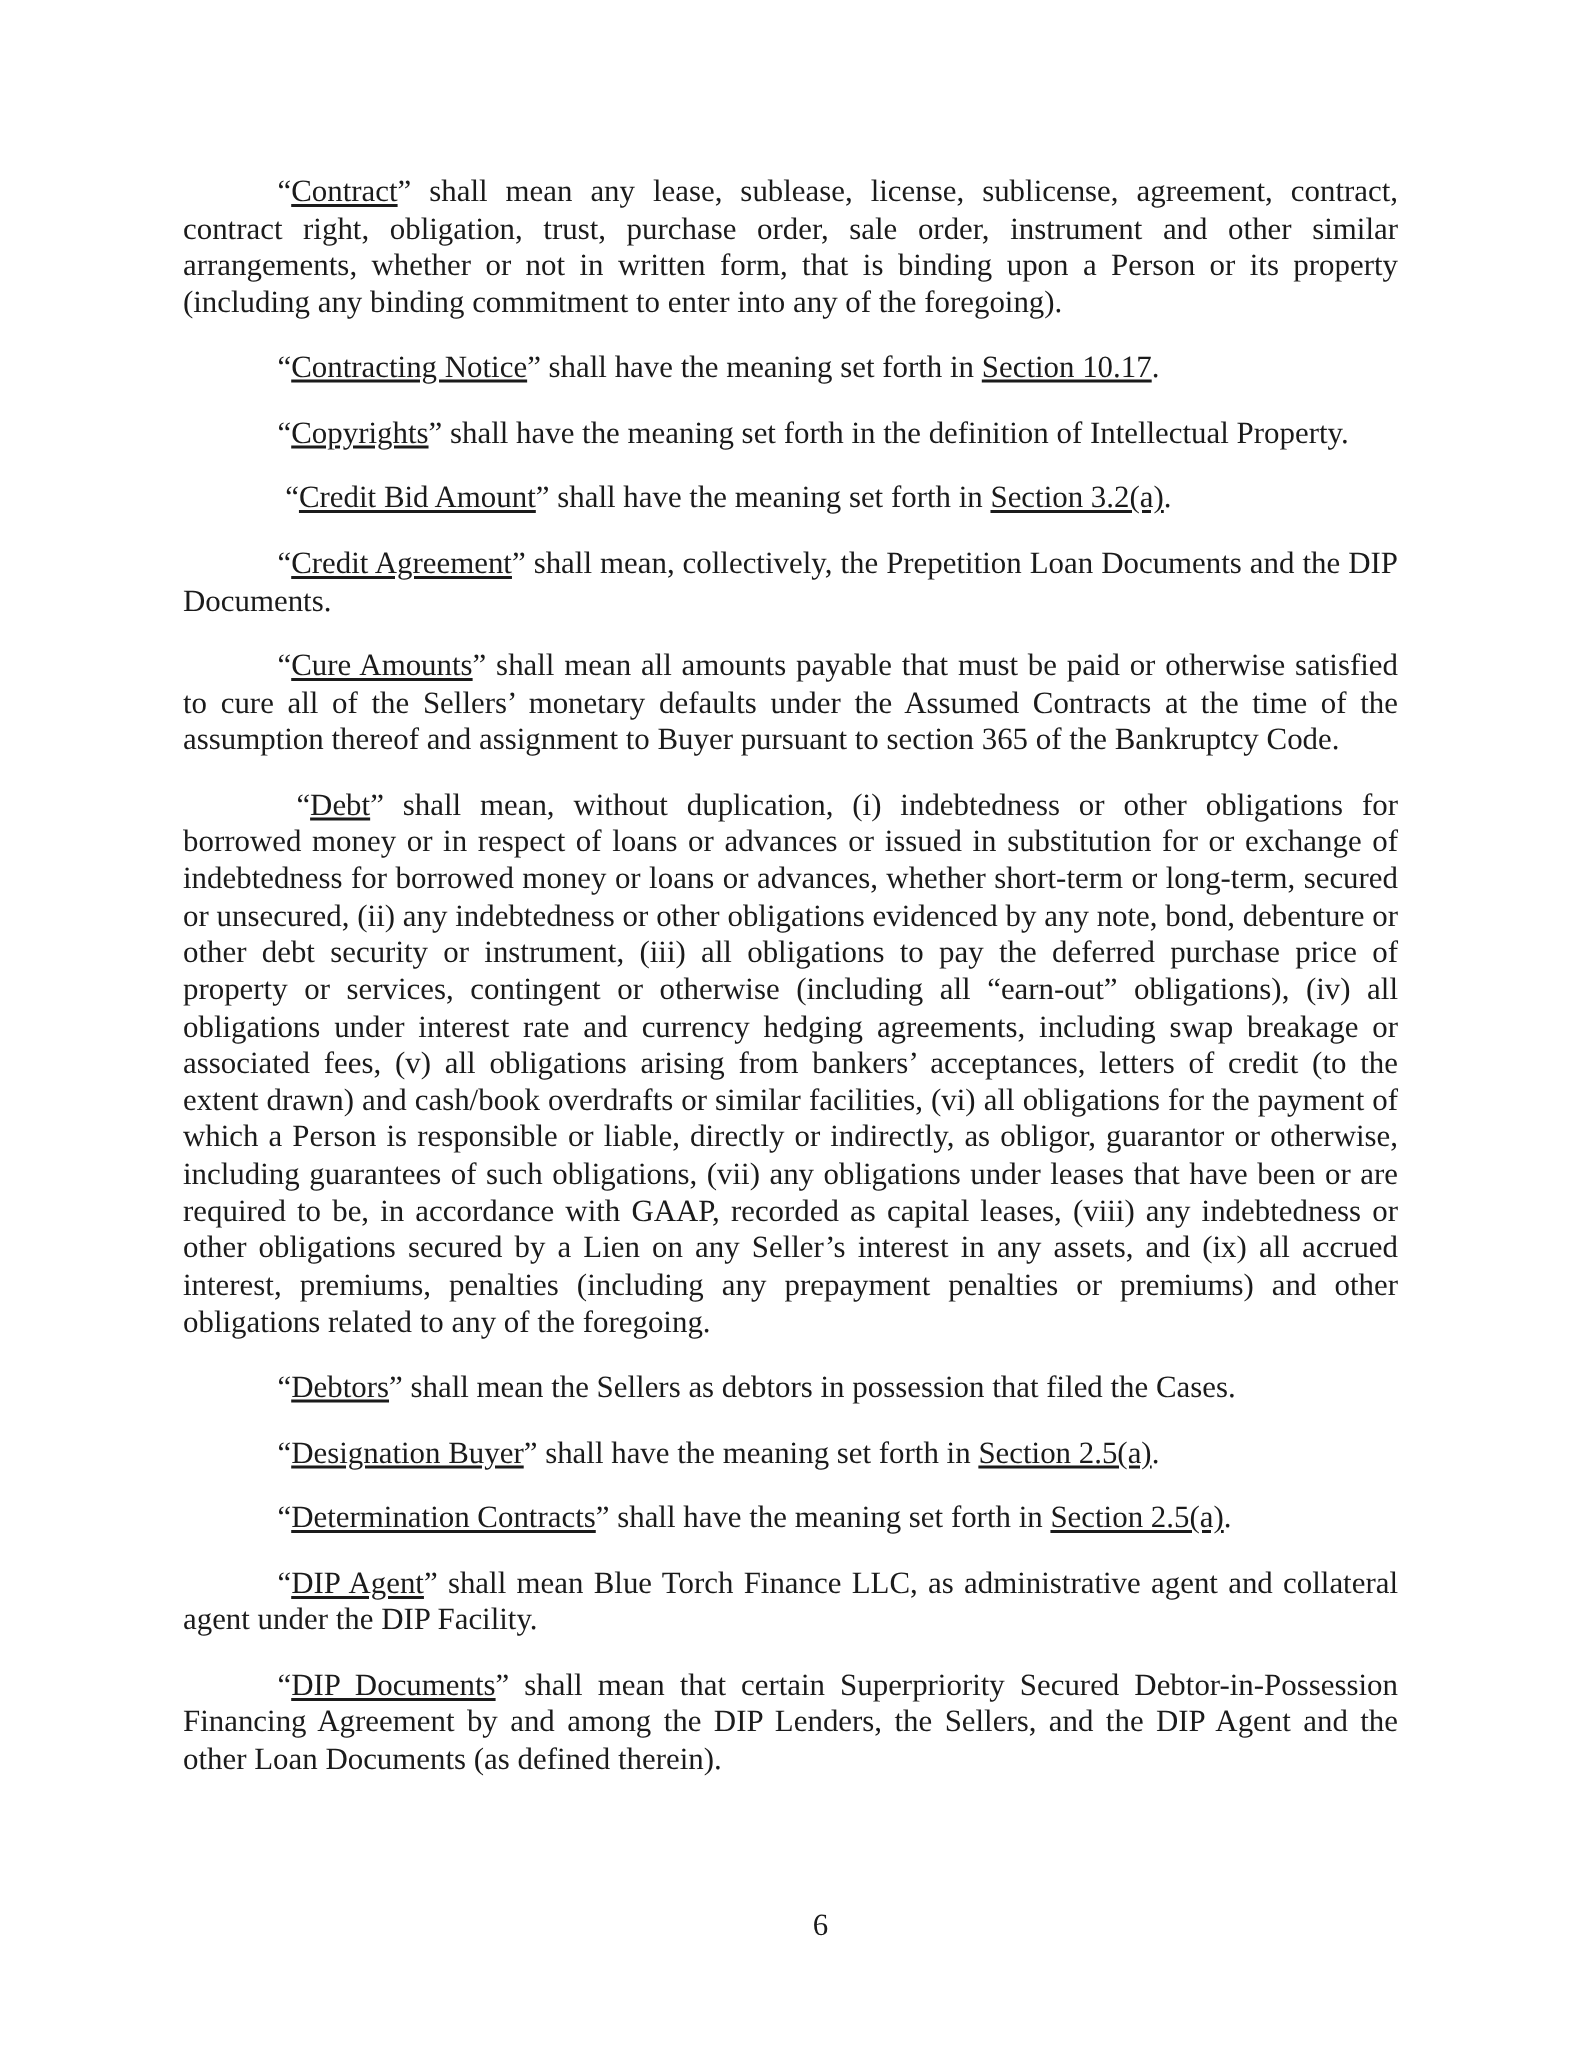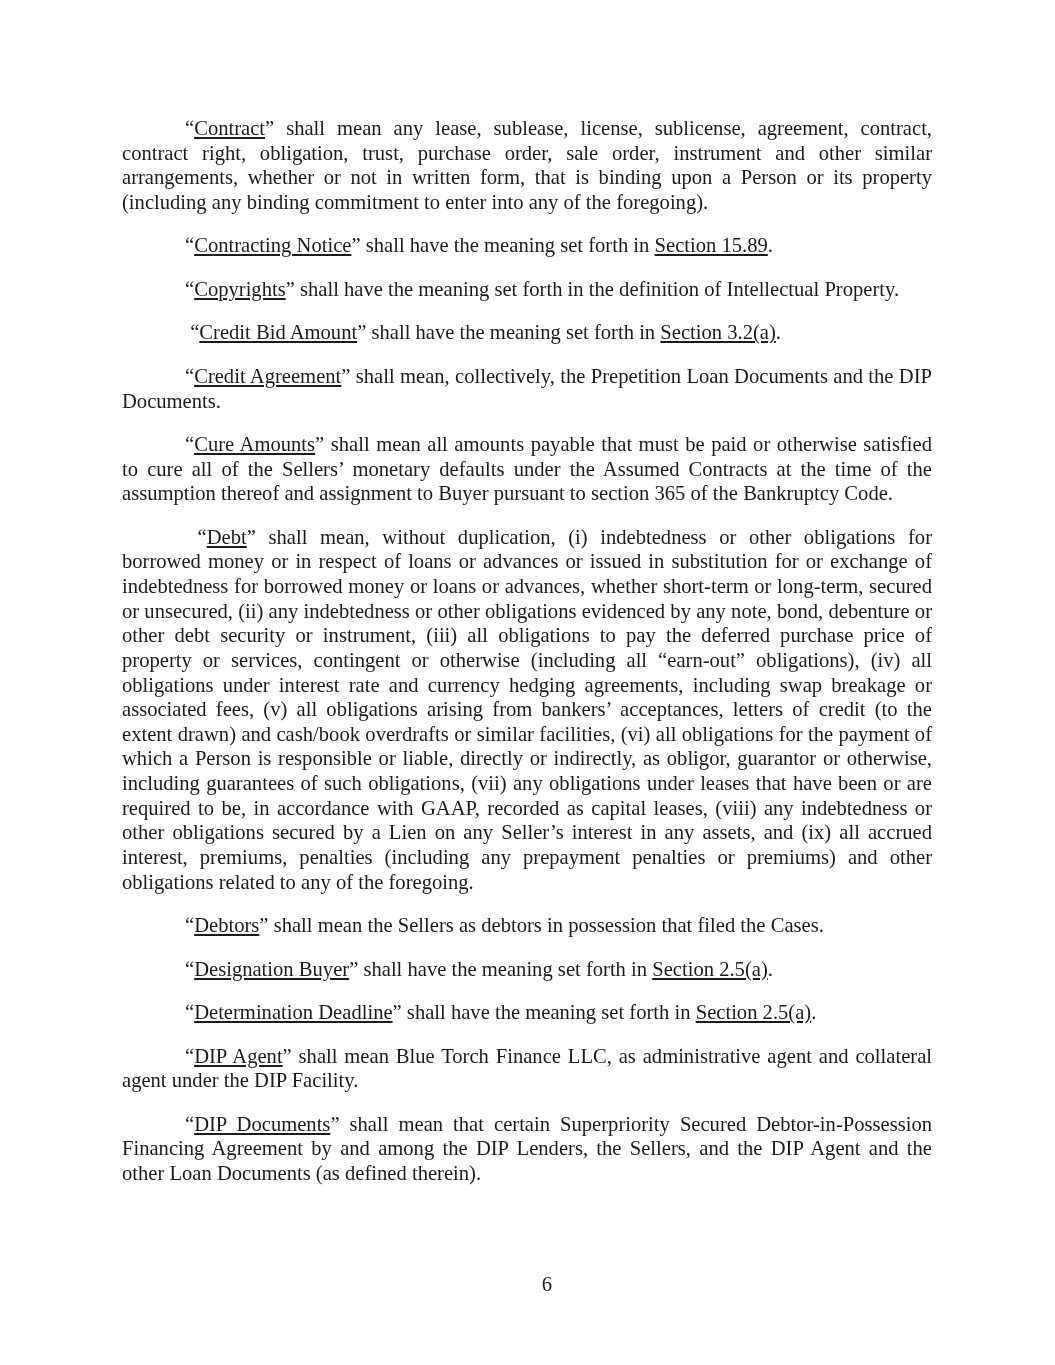--- a/index.html
+++ b/index.html
@@ -46,26 +46,26 @@
     font-size: 20.6px;
     line-height: 24.62px;
   }
 </style>
 </head>
 <body>
 
 <div class="page">
   <div class="doc-body">
       <p class="para"><span>“</span><span class="defined-term">Contract</span><span>” shall mean any lease, sublease, license, sublicense, agreement, contract, contract right, obligation, trust, purchase order, sale order, instrument and other similar arrangements, whether or not in written form, that is binding upon a Person or its property (including any binding commitment to enter into any of the foregoing).</span></p>
-      <p class="para"><span>“</span><span class="defined-term">Contracting Notice</span><span>” shall have the meaning set forth in </span><span class="defined-term">Section 15.89</span><span>.</span></p>
+      <p class="para"><span>“</span><span class="defined-term">Contracting Notice</span><span>” shall have the meaning set forth in </span><span class="defined-term">Section 10.17</span><span>.</span></p>
       <p class="para"><span>“</span><span class="defined-term">Copyrights</span><span>” shall have the meaning set forth in the definition of Intellectual Property.</span></p>
       <p class="para"><span>&nbsp;“</span><span class="defined-term">Credit Bid Amount</span><span>” shall have the meaning set forth in </span><span class="defined-term">Section 3.2(a)</span><span>.</span></p>
       <p class="para"><span>“</span><span class="defined-term">Credit Agreement</span><span>” shall mean, collectively, the Prepetition Loan Documents and the DIP Documents.</span></p>
       <p class="para"><span>“</span><span class="defined-term">Cure Amounts</span><span>” shall mean all amounts payable that must be paid or otherwise satisfied to cure all of the Sellers’ monetary defaults under the Assumed Contracts at the time of the assumption thereof and assignment to Buyer pursuant to section 365 of the Bankruptcy Code.</span></p>
       <p class="para"><span>&nbsp;“</span><span class="defined-term">Debt</span><span>” shall mean, without duplication, (i) indebtedness or other obligations for borrowed money or in respect of loans or advances or issued in substitution for or exchange of indebtedness for borrowed money or loans or advances, whether short-term or long-term, secured or unsecured, (ii) any indebtedness or other obligations evidenced by any note, bond, debenture or other debt security or instrument, (iii) all obligations to pay the deferred purchase price of property or services, contingent or otherwise (including all “earn-out” obligations), (iv) all obligations under interest rate and currency hedging agreements, including swap breakage or associated fees, (v) all obligations arising from bankers’ acceptances, letters of credit (to the extent drawn) and cash/book overdrafts or similar facilities, (vi) all obligations for the payment of which a Person is responsible or liable, directly or indirectly, as obligor, guarantor or otherwise, including guarantees of such obligations, (vii) any obligations under leases that have been or are required to be, in accordance with GAAP, recorded as capital leases, (viii) any indebtedness or other obligations secured by a Lien on any Seller’s interest in any assets, and (ix) all accrued interest, premiums, penalties (including any prepayment penalties or premiums) and other obligations related to any of the foregoing.</span></p>
       <p class="para"><span>“</span><span class="defined-term">Debtors</span><span>” shall mean the Sellers as debtors in possession that filed the Cases.</span></p>
       <p class="para"><span>“</span><span class="defined-term">Designation Buyer</span><span>” shall have the meaning set forth in </span><span class="defined-term">Section 2.5(a)</span><span>.</span></p>
-      <p class="para"><span>“</span><span class="defined-term">Determination Deadline</span><span>” shall have the meaning set forth in </span><span class="defined-term">Section 2.5(a)</span><span>.</span></p>
+      <p class="para"><span>“</span><span class="defined-term">Determination Contracts</span><span>” shall have the meaning set forth in </span><span class="defined-term">Section 2.5(a)</span><span>.</span></p>
       <p class="para"><span>“</span><span class="defined-term">DIP Agent</span><span>” shall mean Blue Torch Finance LLC, as administrative agent and collateral agent under the DIP Facility.</span></p>
       <p class="para"><span>“</span><span class="defined-term">DIP Documents</span><span>” shall mean that certain Superpriority Secured Debtor-in-Possession Financing Agreement by and among the DIP Lenders, the Sellers, and the DIP Agent and the other Loan Documents (as defined therein).</span></p>
     </div>
   <div class="page-number">6</div>
 </div>
 
 </body></html>

